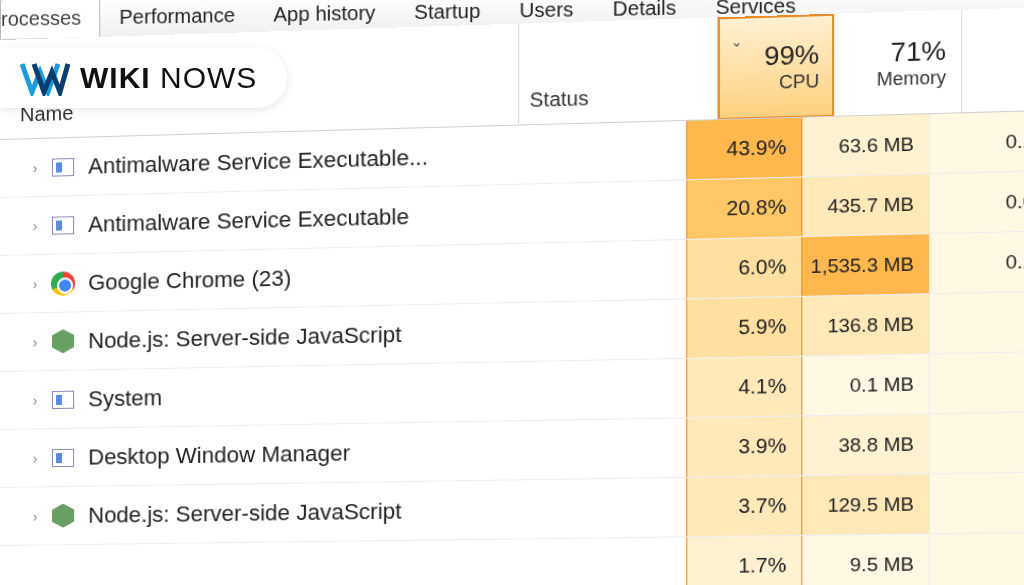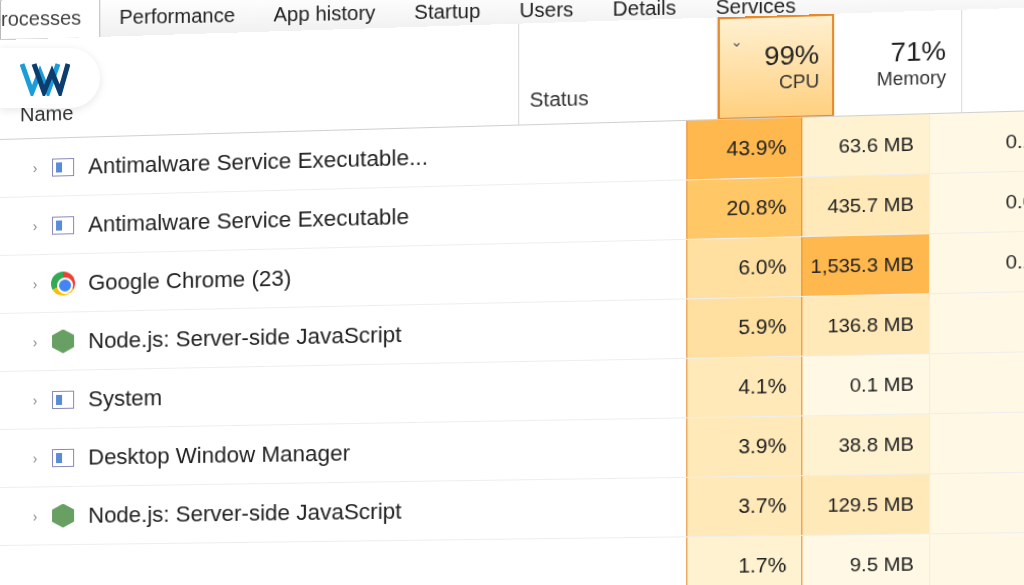--- a/index.html
+++ b/index.html
@@ -234,20 +234,23 @@
   <div class="tab">Users</div>
   <div class="tab">Details</div>
   <div class="tab">Services</div>
 </div>
 
 <div class="watermark">
   <svg class="watermark-logo" viewBox="0 0 50 36">
     <path d="M2 4 L12 32 L20 12 L28 32 L38 4" stroke="#1a9dd9" stroke-width="5" fill="none" stroke-linejoin="miter"></path>
     <path d="M14 4 L24 32 L32 12 L40 32 L48 4" stroke="#0b3e6f" stroke-width="5" fill="none" stroke-linejoin="miter"></path>
   </svg>
+  <span class="watermark-text">
+    <strong>WIKI</strong> <span>NOWS</span>
+  </span>
 </div>
 
 <div class="content-area">
   <div class="header-row">
     <div class="col-name">Name</div>
     <div class="col-status">Status</div>
     <div class="col-cpu">
       <span class="chevron">⌄</span>
       <span class="pct">99%</span>
       <span class="lbl">CPU</span>

